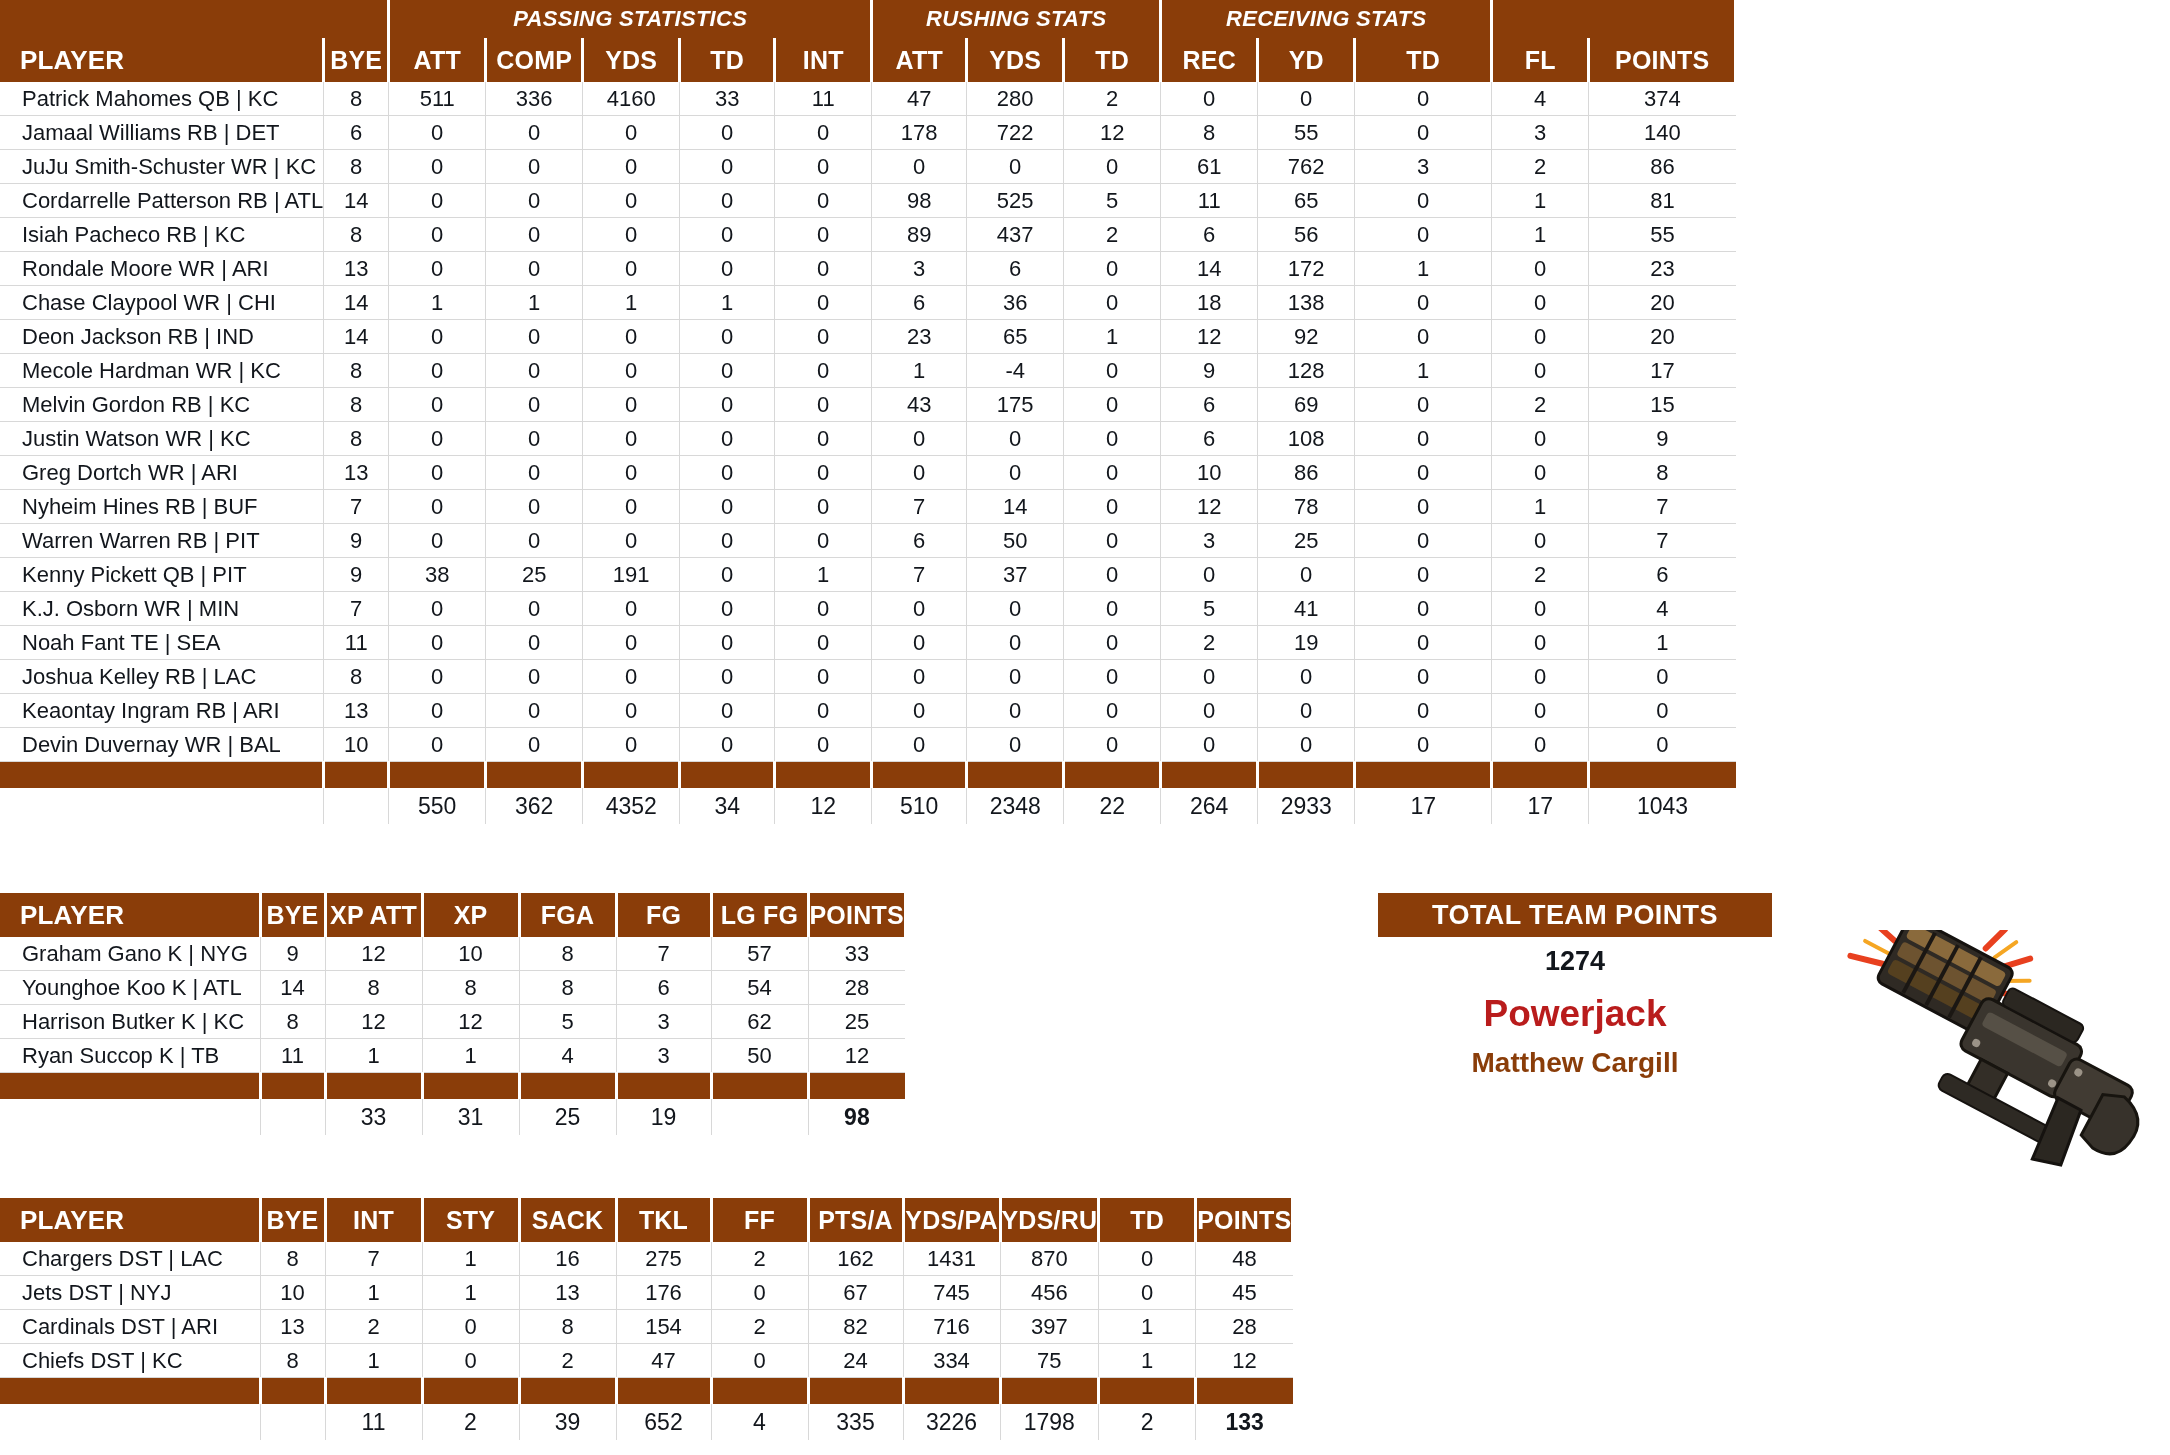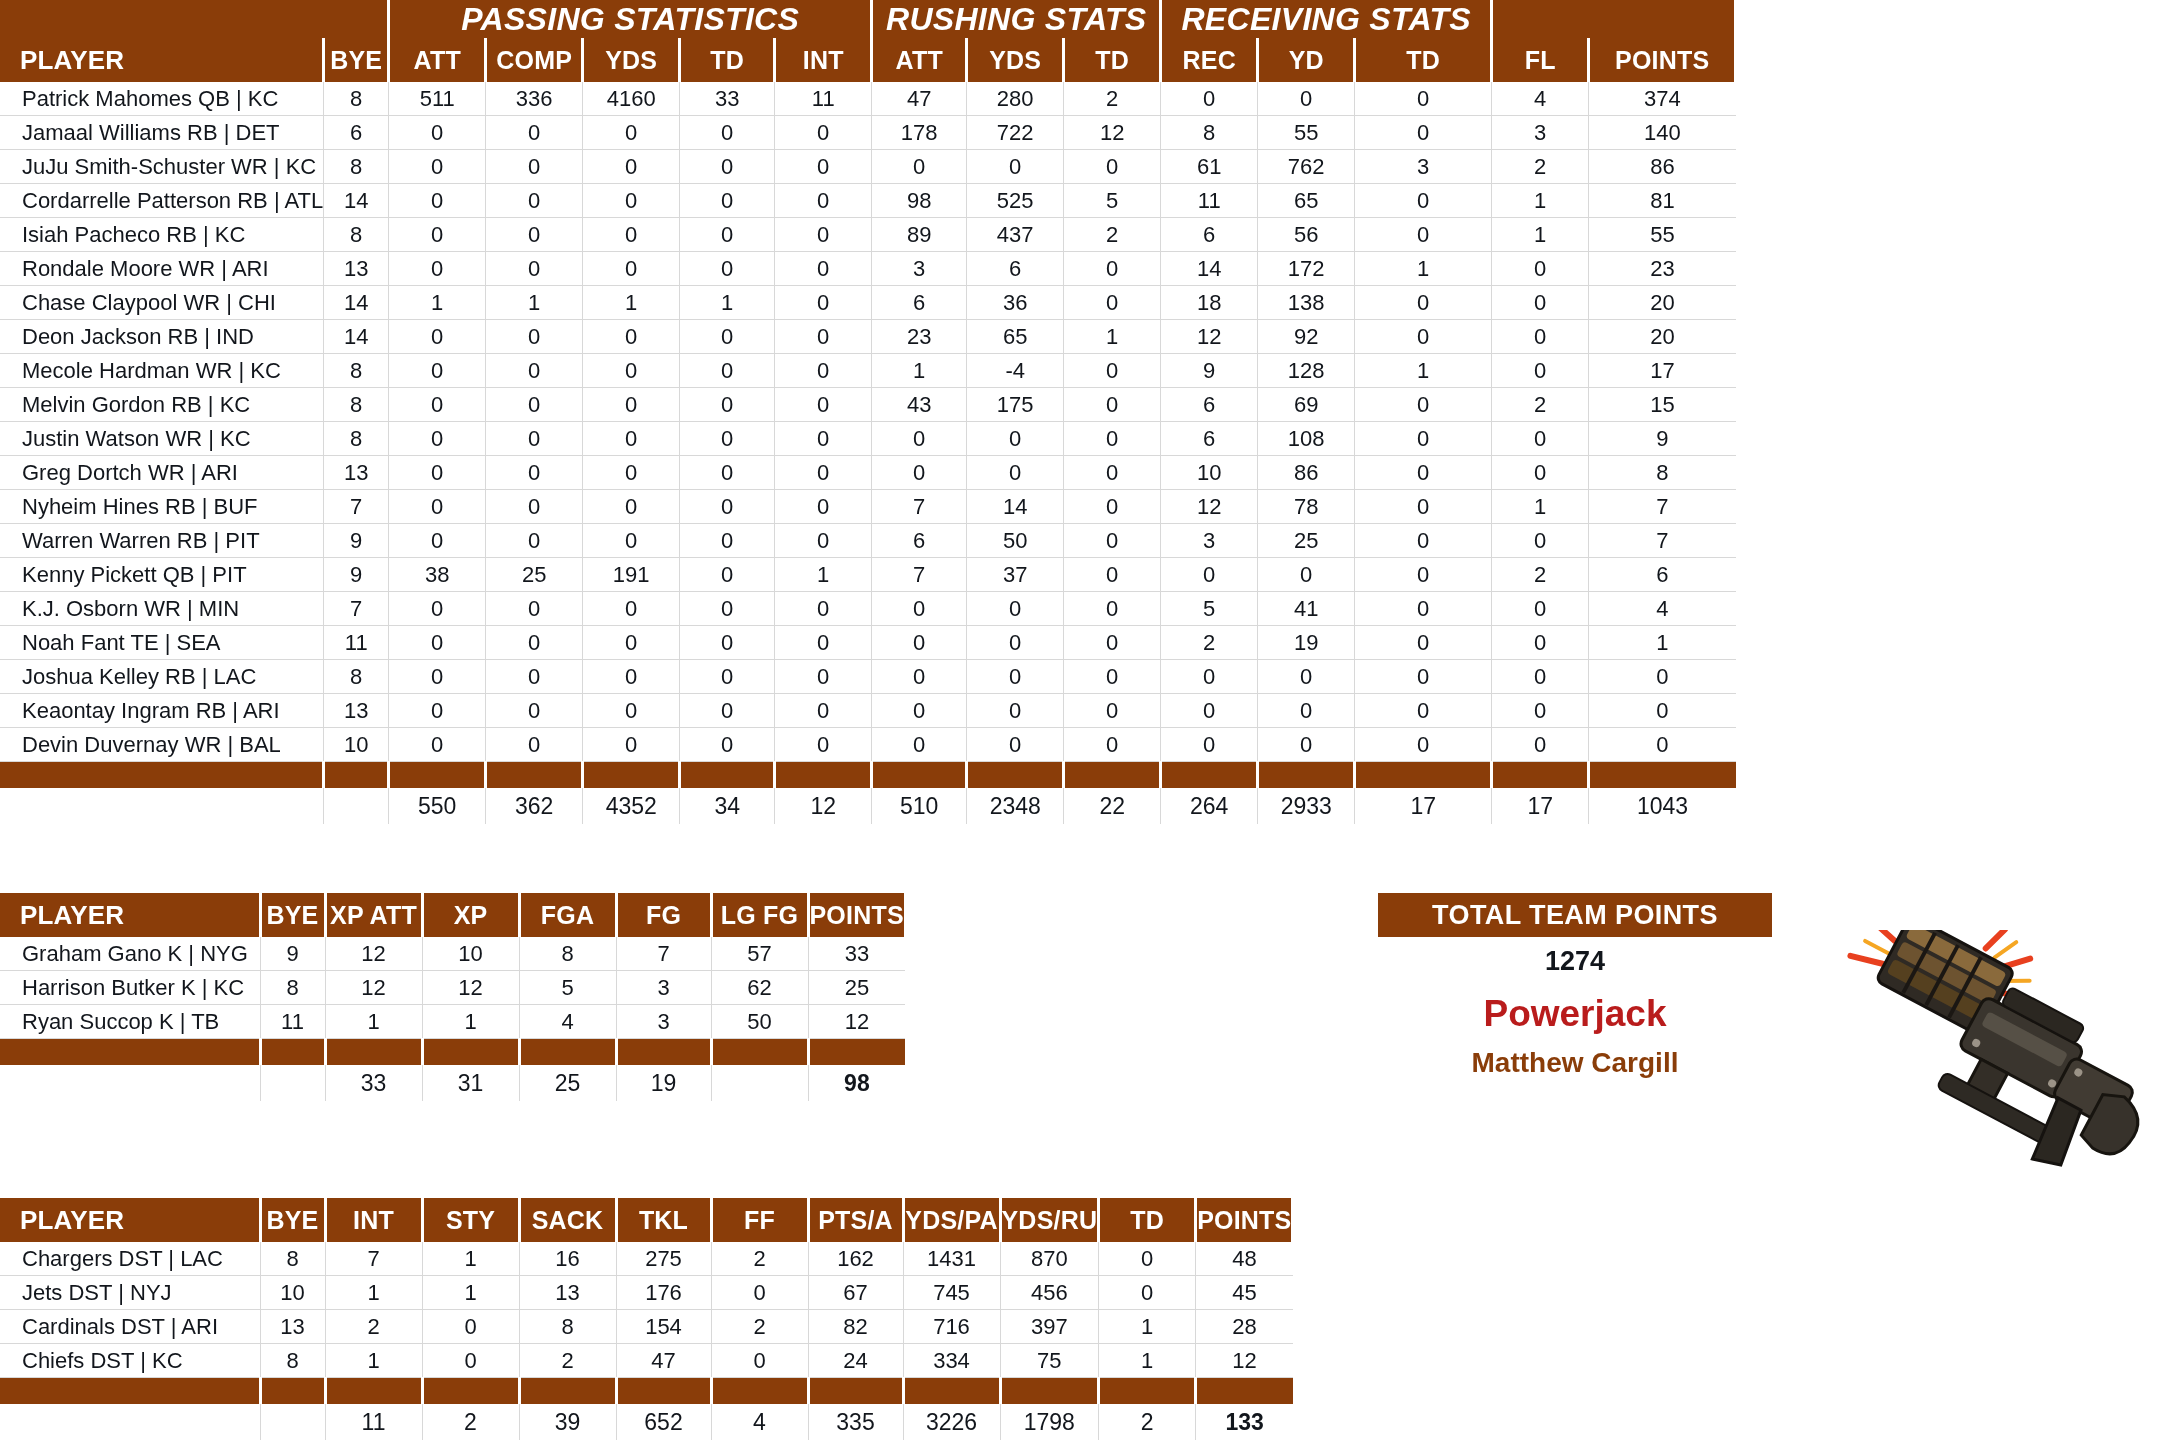--- a/index.html
+++ b/index.html
@@ -31,21 +31,21 @@
     overflow: hidden;
     white-space: nowrap;
   }
 
   
   tr.group-row th {
     background: #8a3d09;
     color: #ffffff;
     font-style: italic;
     font-weight: bold;
-    font-size: 32px;
+    font-size: 22px;
     letter-spacing: .3px;
     text-align: center;
     height: 38px;
     line-height: 38px;
     border-right: 3px solid #ffffff;
   }
   tr.group-row th.blank { background: #8a3d09; }
 
   
   tr.col-row th {
@@ -610,20 +610,30 @@
           <td class="player-cell">Graham Gano K | NYG</td>
           <td class="cell">9</td>
           <td class="cell">12</td>
           <td class="cell">10</td>
           <td class="cell">8</td>
           <td class="cell">7</td>
           <td class="cell">57</td>
           <td class="cell last">33</td>
         </tr>
         <tr class="data-row">
+          <td class="player-cell">Younghoe Koo K | ATL</td>
+          <td class="cell">14</td>
+          <td class="cell">8</td>
+          <td class="cell">8</td>
+          <td class="cell">8</td>
+          <td class="cell">6</td>
+          <td class="cell">54</td>
+          <td class="cell last">28</td>
+        </tr>
+        <tr class="data-row">
           <td class="player-cell">Harrison Butker K | KC</td>
           <td class="cell">8</td>
           <td class="cell">12</td>
           <td class="cell">12</td>
           <td class="cell">5</td>
           <td class="cell">3</td>
           <td class="cell">62</td>
           <td class="cell last">25</td>
         </tr>
         <tr class="data-row">

